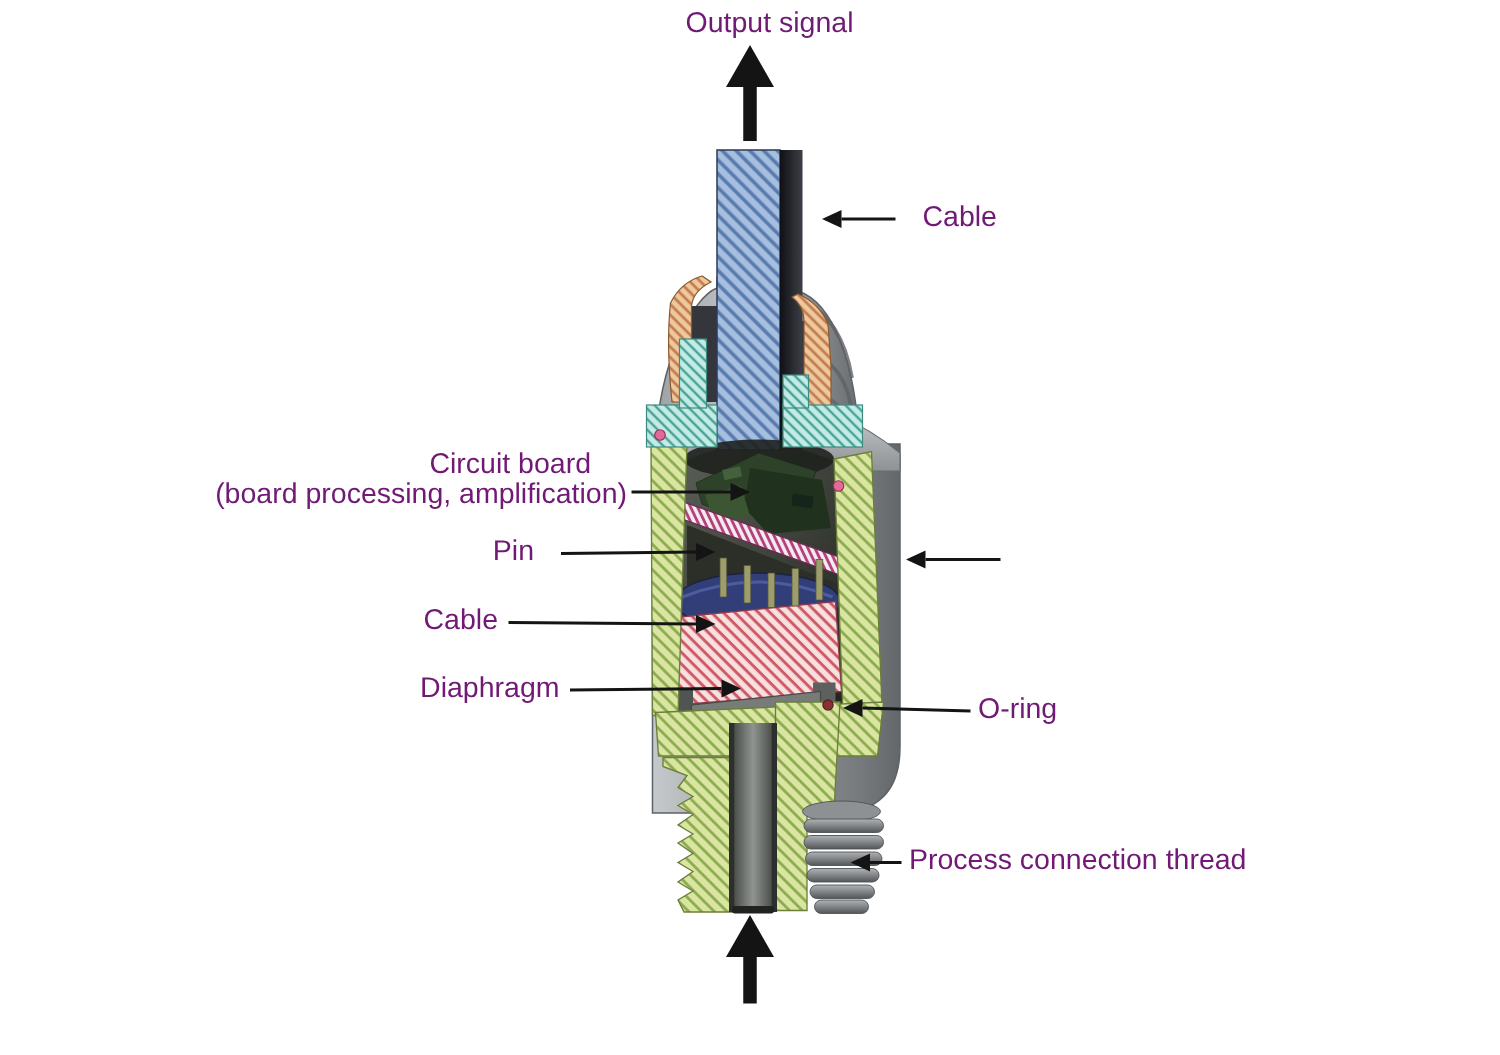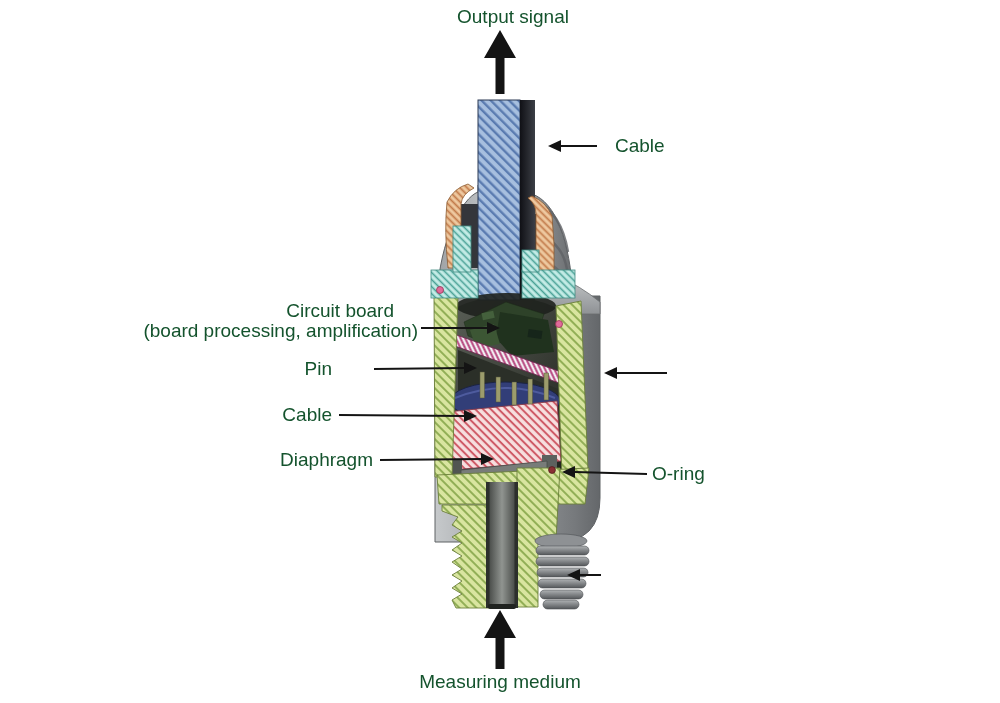--- a/index.html
+++ b/index.html
@@ -1,19 +1,19 @@
 <!DOCTYPE html>
 <html><head>
 <meta charset="utf-8">
 <style>
   html,body{margin:0;padding:0;background:#fff;}
   #canvas{position:relative;width:1000px;height:703px;background:#fff;overflow:hidden;
           font-family:"Liberation Sans",sans-serif;}
   #scene{position:absolute;left:0;top:0;}
-  .lbl{position:absolute;font-size:19px;line-height:1.1;color:#14532d;white-space:nowrap;
+  .lbl{position:absolute;font-size:19px;line-height:1.1;color:#701a75;white-space:nowrap;
        transform:translateY(-50%);}
   .lbl.r{text-align:left;}
   .lbl.c{transform:translate(-50%,-50%);text-align:center;}
 </style>
 </head>
 <body>
 
 <div id="canvas">
 
 <svg id="scene" width="1000" height="703" viewBox="0 0 1000 703">
@@ -192,19 +192,19 @@
     <polygon points="562,472 575,466 575,478" stroke="none"></polygon>
     <line x1="580" y1="575" x2="601" y2="575"></line>
     <polygon points="567,575 580,569 580,581" stroke="none"></polygon>
   </g>
 </svg>
 
 <div class="lbl c" style="left:513px;top:17px">Output signal</div>
 <div class="lbl" style="left:615px;top:146px">Cable</div>
 <div class="lbl r" style="right:606px;top:311px">Circuit board</div>
 <div class="lbl r" style="right:582px;top:331px">(board processing, amplification)</div>
-<div class="lbl r" style="right:668px;top:369px">Pin</div>
+<div class="lbl r" style="right:644px;top:369px">Pin</div>
 <div class="lbl r" style="right:668px;top:415px">Cable</div>
 <div class="lbl r" style="right:627px;top:460px">Diaphragm</div>
 <div class="lbl" style="left:652px;top:474px">O-ring</div>
-<div class="lbl c" style="left:500px;top:682px">Measuring medium</div>
+<div class="lbl" style="left:606px;top:575px">Process connection thread</div>
 
 </div>
 
 </body></html>

